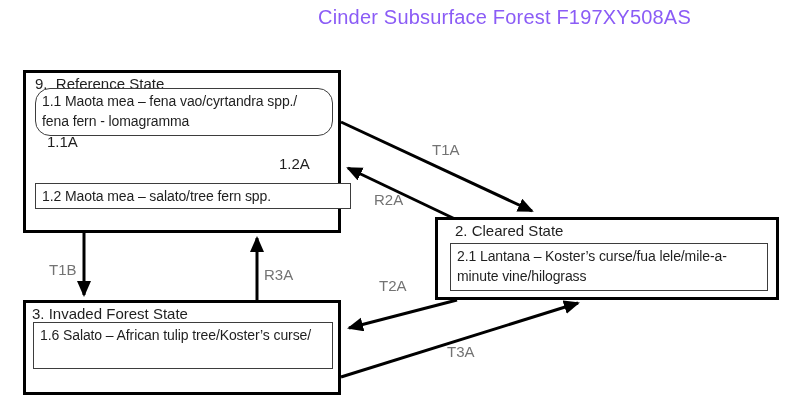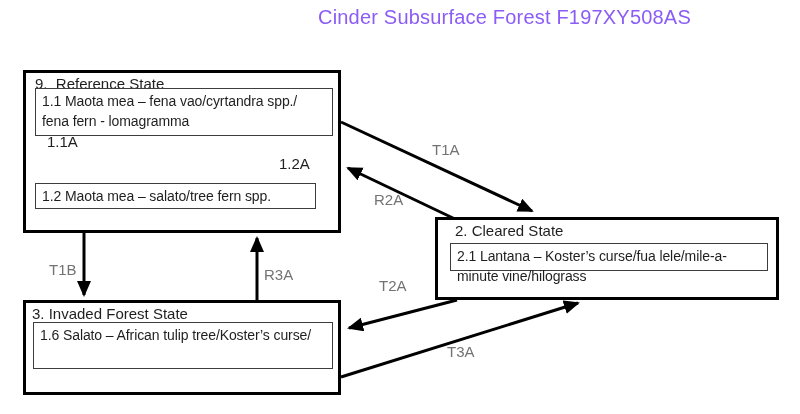--- a/index.html
+++ b/index.html
@@ -27,23 +27,23 @@
   .state-heading { position: absolute; font-size: 15px; white-space: pre; color: #1f1f1f; }
   #box1 .state-heading { left: 9px; top: 2px; }
   #box2 .state-heading { left: 17px; top: 2px; }
   #box3 .state-heading { left: 6px; top: 2px; }
 
   .community-box {
     position: absolute; border: 1.5px solid #3d3d3d; background: #ffffff;
     padding: 2px 6px;
   }
   .community-line { font-size: 14px; line-height: 20px; white-space: pre; letter-spacing: -0.1px; color: #1f1f1f; }
-  #cb11 { left: 9px;  top: 15px;  width: 298px; height: 48px; }
-  #cb12 { left: 9px;  top: 110px; width: 281px; height: 26px; }
-  #cb21 { left: 12px; top: 23px;  width: 318px; height: 28px; }
+  #cb11 { left: 9px;  top: 15px;  width: 298px; height: 48px; border-radius: 15px; }
+  #cb12 { left: 9px;  top: 110px; width: 316px; height: 26px; }
+  #cb21 { left: 12px; top: 23px;  width: 318px; height: 48px; }
   #cb31 { left: 7px;  top: 19px;  width: 300px; height: 47px; }
 
   .pathway-label { position: absolute; font-size: 15px; white-space: pre; color: #1f1f1f; }
   #p11a { left: 21px;  top: 60px; }
   #p12a { left: 253px; top: 82px; }
 
   .transition-label { position: absolute; font-size: 15px; white-space: pre; color: #737373; z-index: 3; }
   #t1a-label { left: 432px; top: 141px; }
   #r2a-label { left: 374px; top: 191px; }
   #t1b-label { left: 49px;  top: 261px; }

